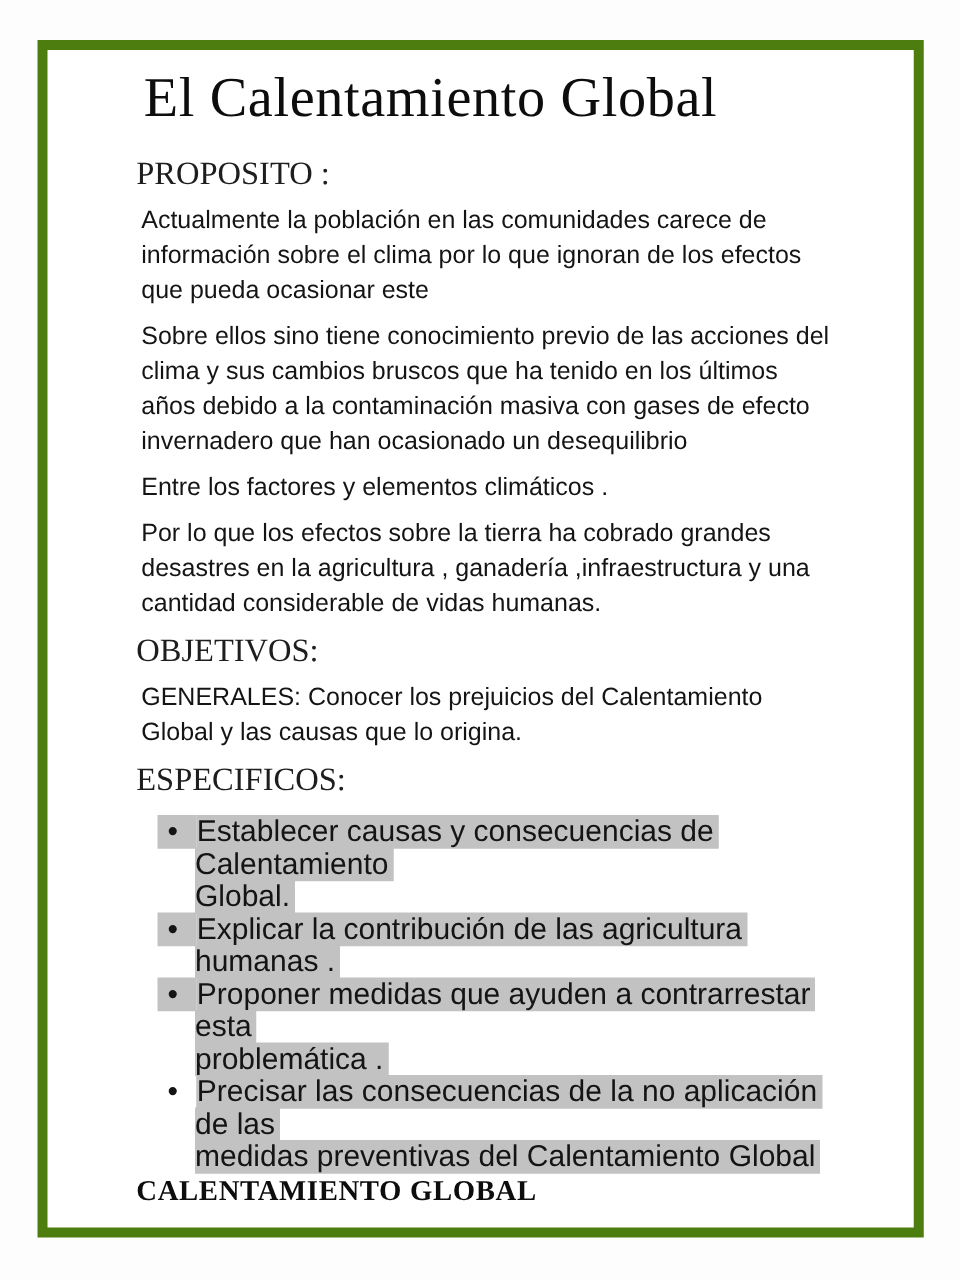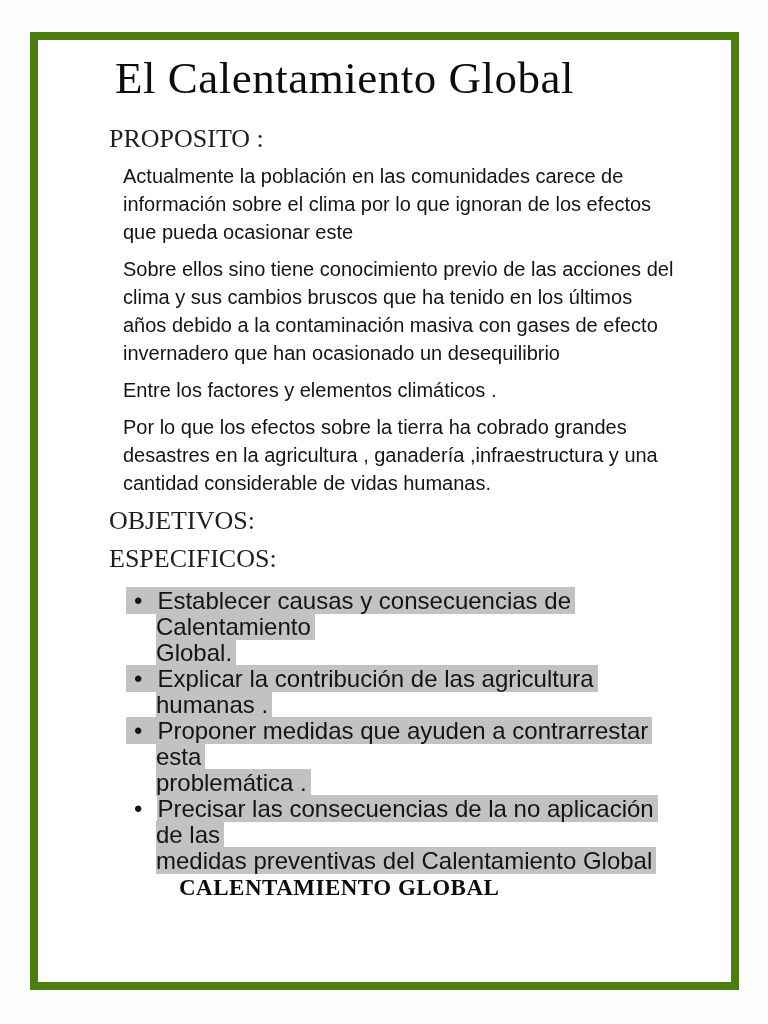--- a/index.html
+++ b/index.html
@@ -44,21 +44,21 @@
     font-weight: 400;
     font-size: 26px;
     line-height: 30px;
     color: #1e1e1e;
     margin: 0 0 8px 0;
   }
   p.body-text {
     font-size: 20px;
     line-height: 28px;
     color: #141414;
-    margin: 0 0 9px 14px;
+    margin: 0 0 9px 4px;
     white-space: pre-line;
   }
   ul.spec-list {
     list-style: none;
     margin: 14px 0 0 17px;
     padding: 0;
     font-size: 24px;
     line-height: 26px;
     color: #141414;
   }
@@ -87,21 +87,20 @@
     line-height: 30px;
     color: #1e1e1e;
     margin: 32px 0 12px 40px;
   }
   .contenido-topic {
     font-family: "Liberation Serif", serif;
     font-weight: 700;
     font-size: 23px;
     line-height: 28px;
     color: #0d0d0d;
-    margin-left: 70px;
     letter-spacing: 0.5px;
   }
 </style>
 </head>
 <body>
 
 <div class="page">
   <div class="content">
 
     <h1 class="doc-title">El Calentamiento Global</h1>
@@ -118,20 +117,22 @@
 invernadero que han ocasionado un desequilibrio</p>
 
     <p class="body-text">Entre los factores y elementos climáticos .</p>
 
     <p class="body-text">Por lo que los efectos sobre la tierra ha cobrado grandes
 desastres en la agricultura , ganadería ,infraestructura y una
 cantidad considerable de vidas humanas.</p>
 
     <h2 class="serif-heading">OBJETIVOS:</h2>
 
+    <p class="body-text">GENERALES: Conocer los prejuicios del Calentamiento
+Global y las causas que lo origina.</p>
 
     <h2 class="serif-heading">ESPECIFICOS:</h2>
 
     <ul class="spec-list">
       <li class="mk-hl">
         <span class="marker">•</span><span class="txt">Establecer causas y consecuencias de Calentamiento
 Global.</span>
       </li>
       <li class="mk-hl">
         <span class="marker">•</span><span class="txt">Explicar la contribución de las agricultura humanas .</span>

